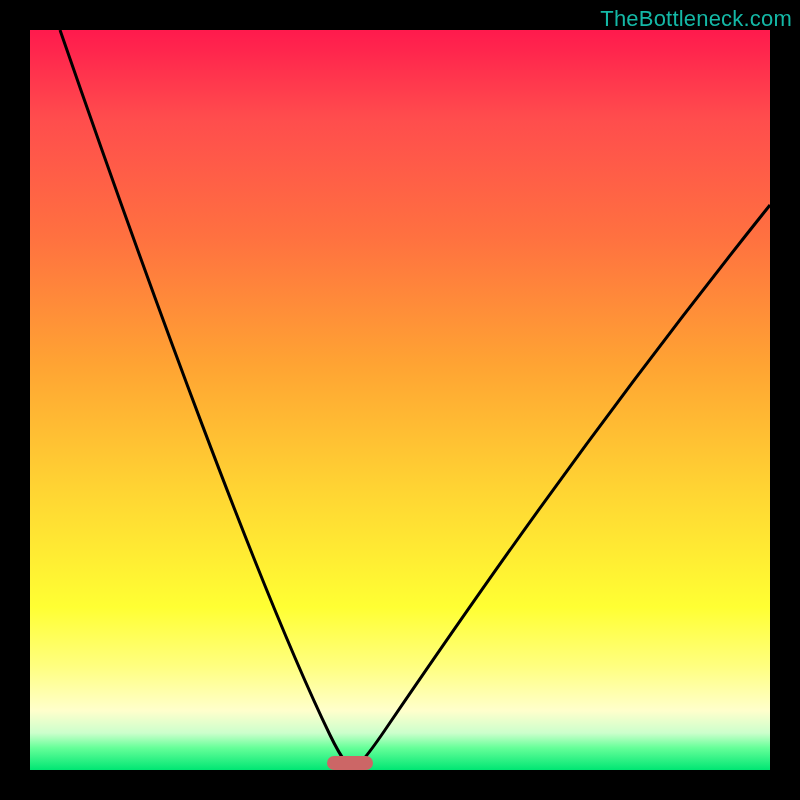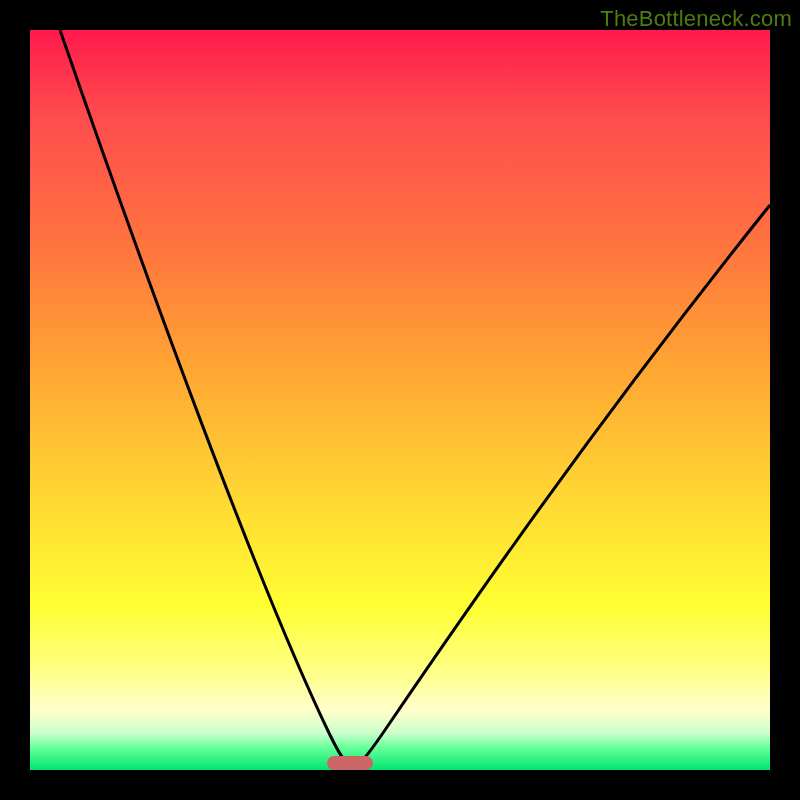--- a/index.html
+++ b/index.html
@@ -37,21 +37,21 @@
       #ffffcc 92%,
       #ccffcc 95%,
       #66ff99 97%,
       #00e673 100%
     );
   }
   .watermark {
     position: absolute;
     top: 6px;
     right: 8px;
-    color: #4d7c0f;
+    color: #14b8a6;
     font-size: 22px;
     font-weight: 500;
     letter-spacing: 0.2px;
   }
   svg.curve {
     position: absolute;
     left: 0;
     top: 0;
     width: 740px;
     height: 740px;

